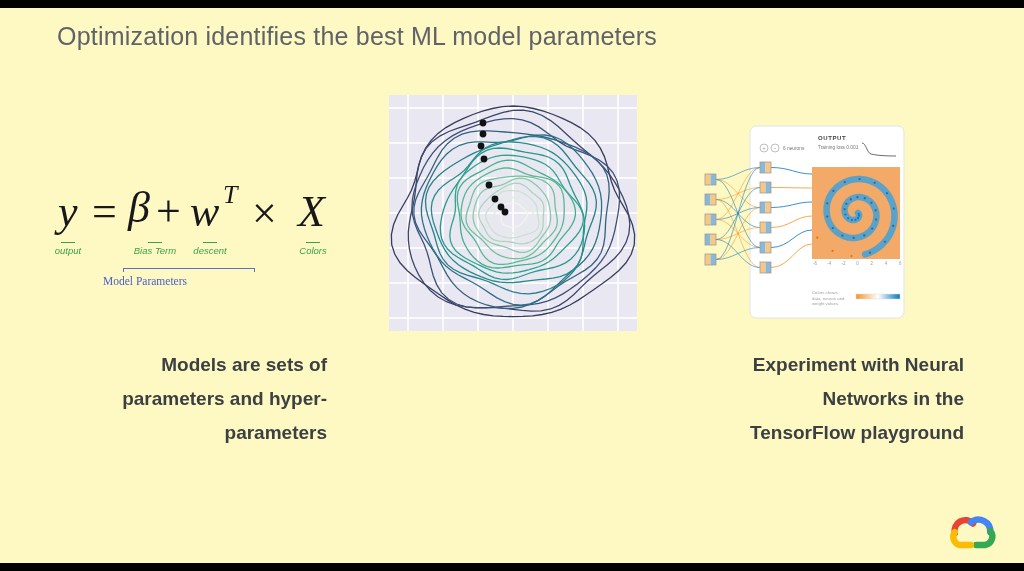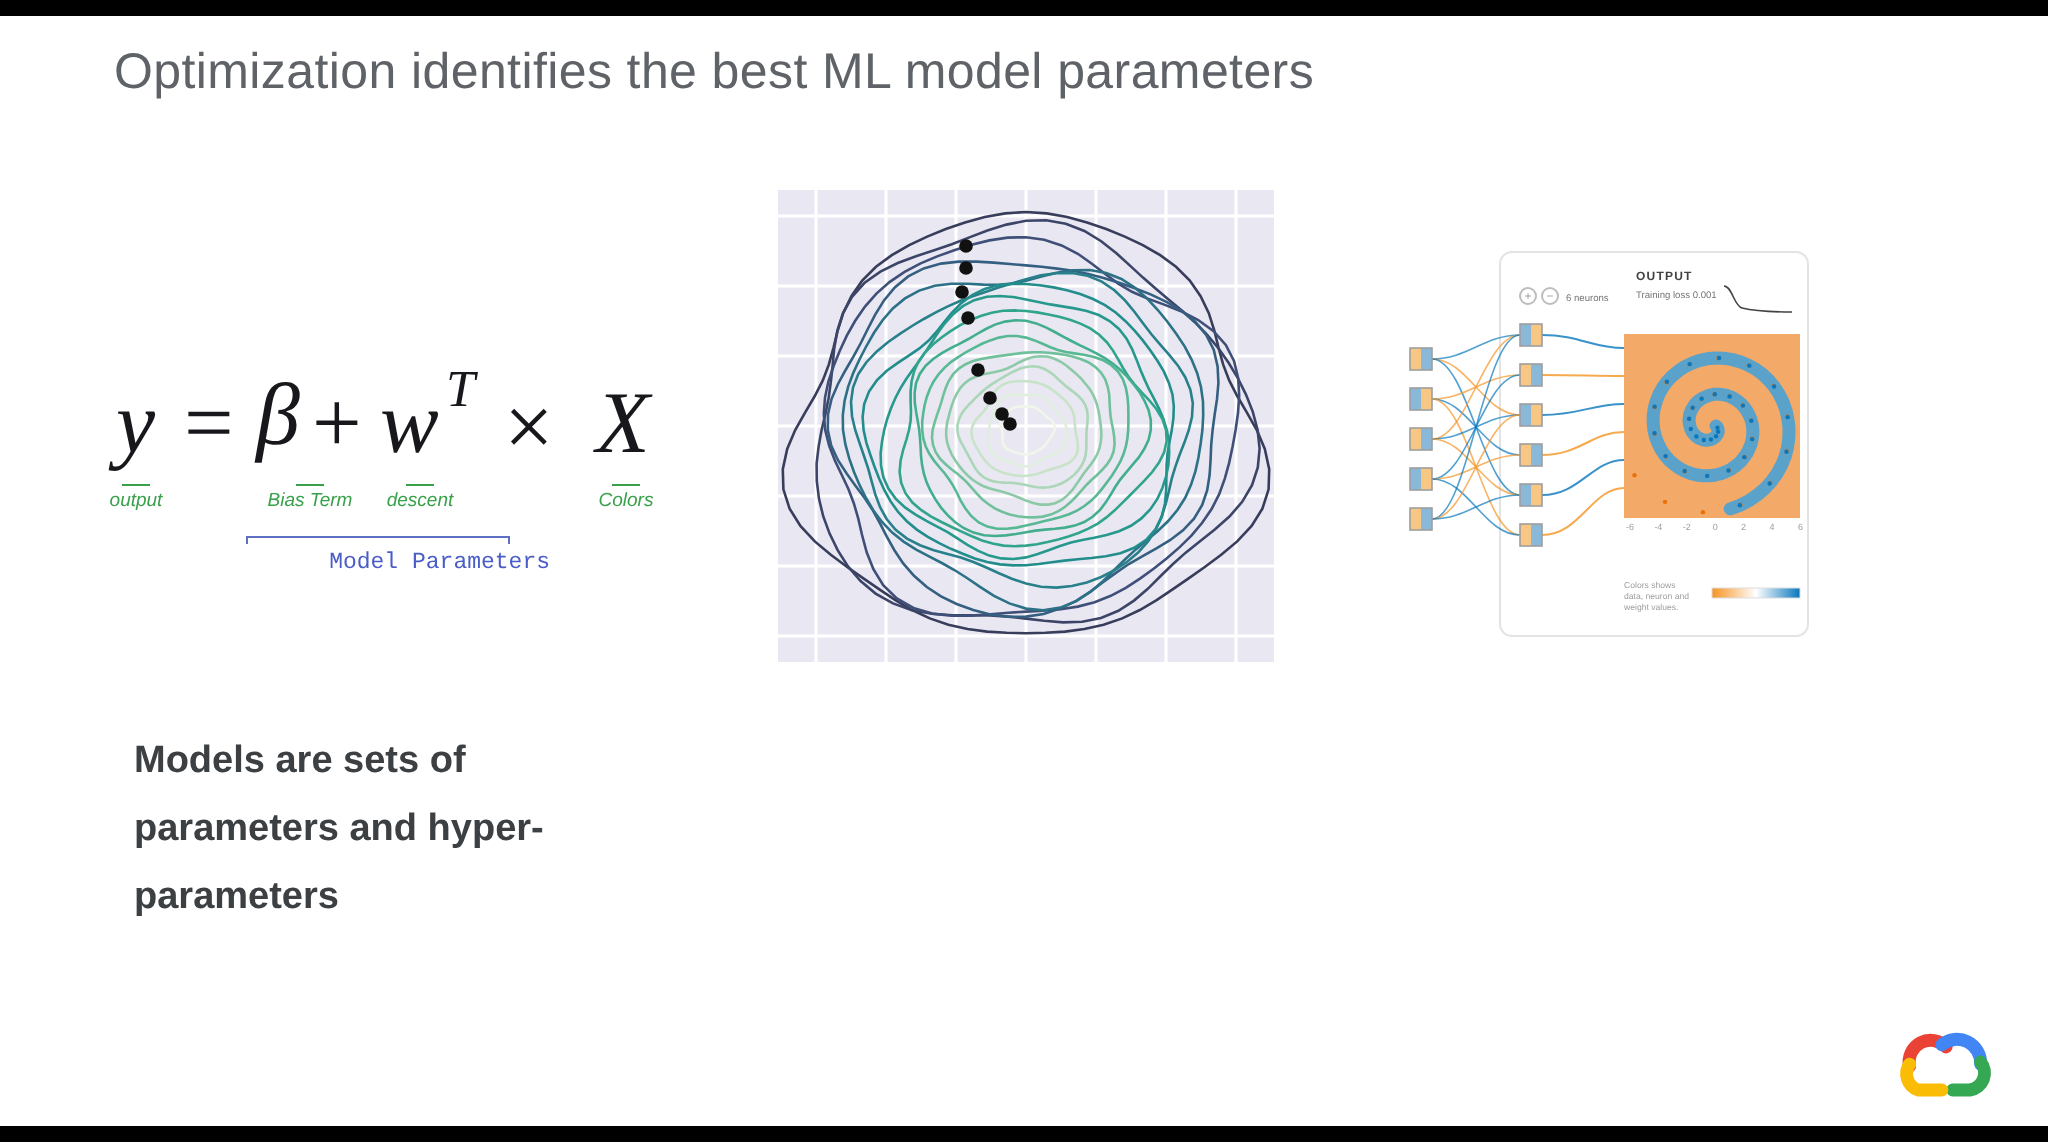--- a/index.html
+++ b/index.html
@@ -1,44 +1,44 @@
 <!DOCTYPE html>
 <html><head>
 <meta charset="utf-8">
 <style>
   *{margin:0;padding:0;box-sizing:border-box}
   html,body{width:1024px;height:571px}
   body{background:#000;font-family:"Liberation Sans",sans-serif;position:relative;overflow:hidden}
-  .slide{position:absolute;top:8px;left:0;width:1024px;height:555px;background:#ffffff}
+  .slide{position:absolute;top:8px;left:0;width:1024px;height:555px;background:#fef9c3}
   .title{position:absolute;left:57px;top:14px;font-size:25px;color:#5f6368;letter-spacing:.2px}
 
   
   .formula{position:absolute;left:50px;top:172px;width:300px;height:125px;font-family:"Liberation Serif",serif;color:#17171c}
   .fg{position:absolute;font-style:italic;font-size:44px;line-height:1}
   .fg.op{font-style:normal}
   .fg.sup{font-size:26px}
   .fann{position:absolute;top:62px;color:#3aa14b;font-size:9.5px;font-family:"Liberation Sans",sans-serif;font-style:italic;text-align:center;white-space:nowrap}
   .fann::before{content:"";display:block;width:14px;height:1px;background:#3aa14b;margin:0 auto 2px}
   .mp-line{position:absolute;left:73px;top:88px;width:132px;height:4px;border-top:1.5px solid #5f6fc4;border-left:1px solid #5f6fc4;border-right:1px solid #5f6fc4}
-  .mp-label{position:absolute;left:53px;top:95px;width:172px;text-align:right;color:#4a5dc7;font-size:11.5px;font-family:Liberation Mono, monospace}
+  .mp-label{position:absolute;left:53px;top:95px;width:172px;text-align:left;color:#4a5dc7;font-size:11.5px;font-family:Liberation Serif, serif}
 
   
   .contour{position:absolute;left:389px;top:87px;width:248px;height:236px;background:#e9e8f2;overflow:hidden}
 
   
   .playground{position:absolute;left:698px;top:114px;width:208px;height:200px}
   svg text{font-family:"Liberation Sans",sans-serif}
   .pg-output{font-size:6px;font-weight:bold;fill:#424242;letter-spacing:.6px}
   .pg-small{font-size:4.8px;fill:#757575}
   .pg-pm{font-size:6px;fill:#9e9e9e;text-anchor:middle}
   .pg-tiny{font-size:4.3px;fill:#9e9e9e}
   .pg-losscurve{fill:none;stroke:#444;stroke-width:0.8}
 
   
-  .caption{position:absolute;top:356px;font-size:19px;font-weight:bold;color:#3c4043;text-align:left;line-height:34px;white-space:pre-line}
+  .caption{position:absolute;top:340px;font-size:19px;font-weight:bold;color:#3c4043;text-align:right;line-height:34px;white-space:pre-line}
   .cap1{left:67px;width:260px}
   .cap2{left:385px;width:264px}
   .cap3{left:700px;width:264px}
 
   .logo{position:absolute;left:944px;top:501px;width:56px;height:44px}
 </style>
 </head>
 <body>
 
 <div class="slide">
@@ -259,20 +259,23 @@
       <text x="114" y="172" class="pg-tiny">Colors shows</text>
       <text x="114" y="177.5" class="pg-tiny">data, neuron and</text>
       <text x="114" y="183" class="pg-tiny">weight values.</text>
       <rect x="158" y="172" width="44" height="5" fill="url(#cbgrad)" stroke="#ddd" stroke-width="0.5"></rect>
     </svg>
   </div>
 
   <div class="caption cap1">Models are sets of
 parameters and hyper-
 parameters</div>
+  <div class="caption cap3">Experiment with Neural
+Networks in the
+TensorFlow playground</div>
 
   <svg class="logo" viewBox="0 0 52 40">
     <g fill="none" stroke-linecap="round" stroke-width="6">
       <path d="M10 22 A10 10 0 0 1 27 13" stroke="#ea4335"></path>
       <path d="M25 12 A11 11 0 0 1 43 21" stroke="#4285f4"></path>
       <path d="M43 20 A8 8 0 0 1 38 33 L30 33" stroke="#34a853"></path>
       <path d="M10 21 A8 8 0 0 0 14 33 L25 33" stroke="#fbbc05"></path>
     </g>
   </svg>
 

